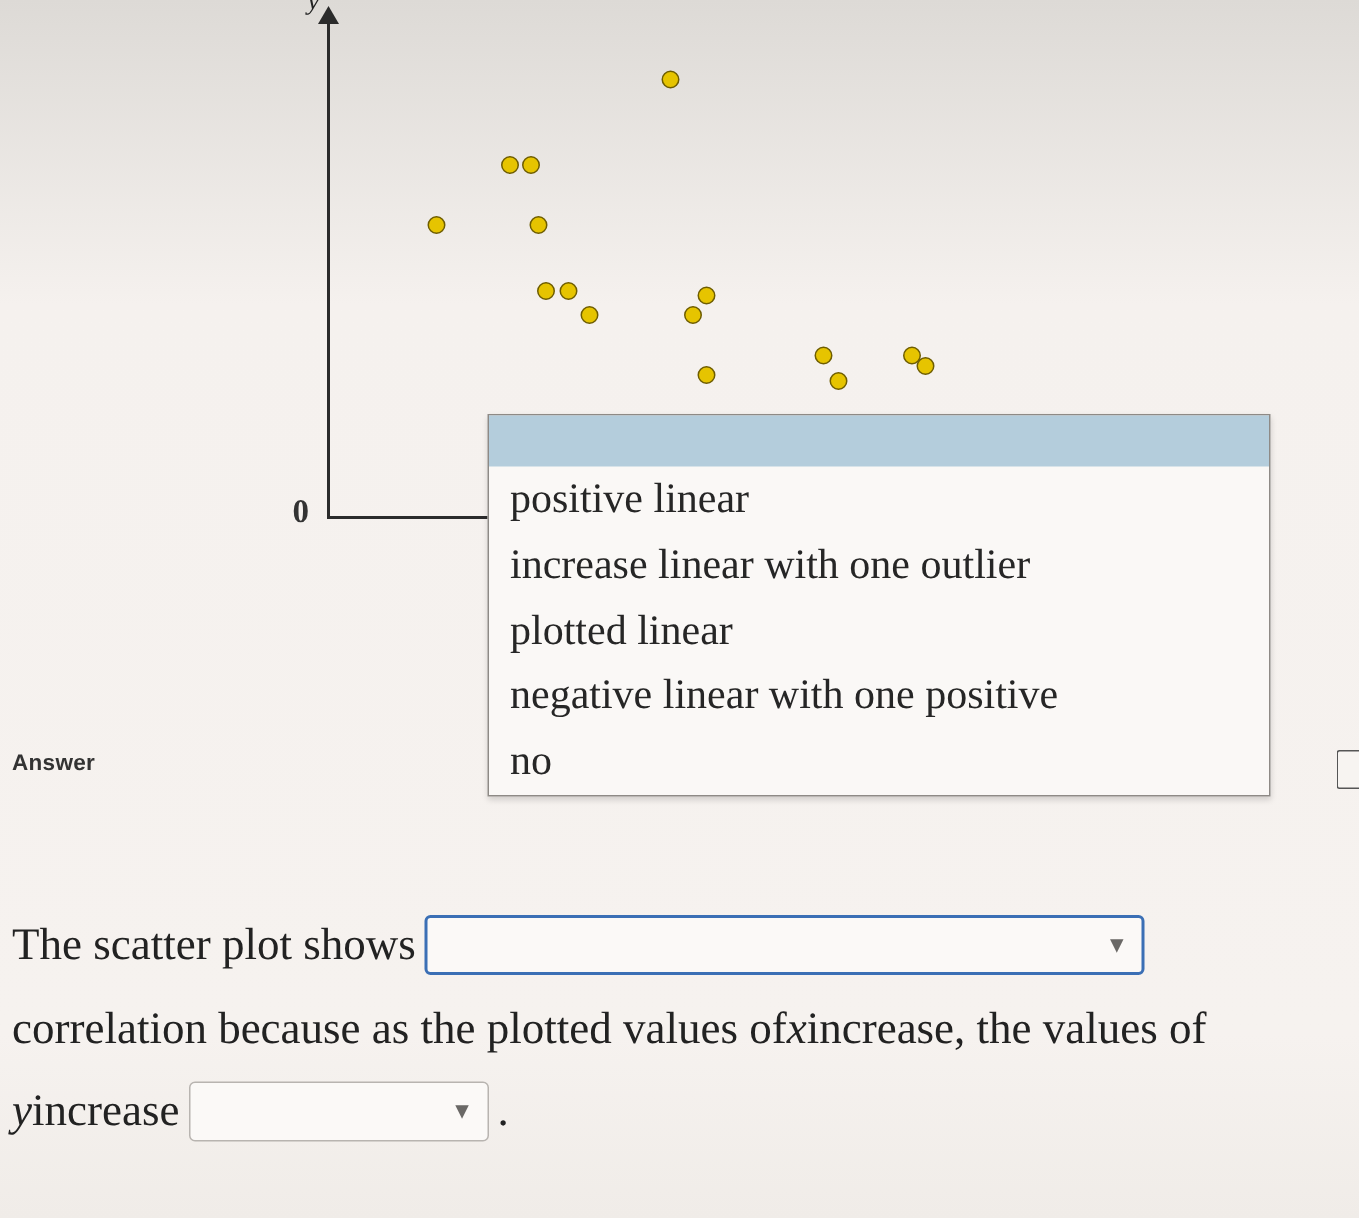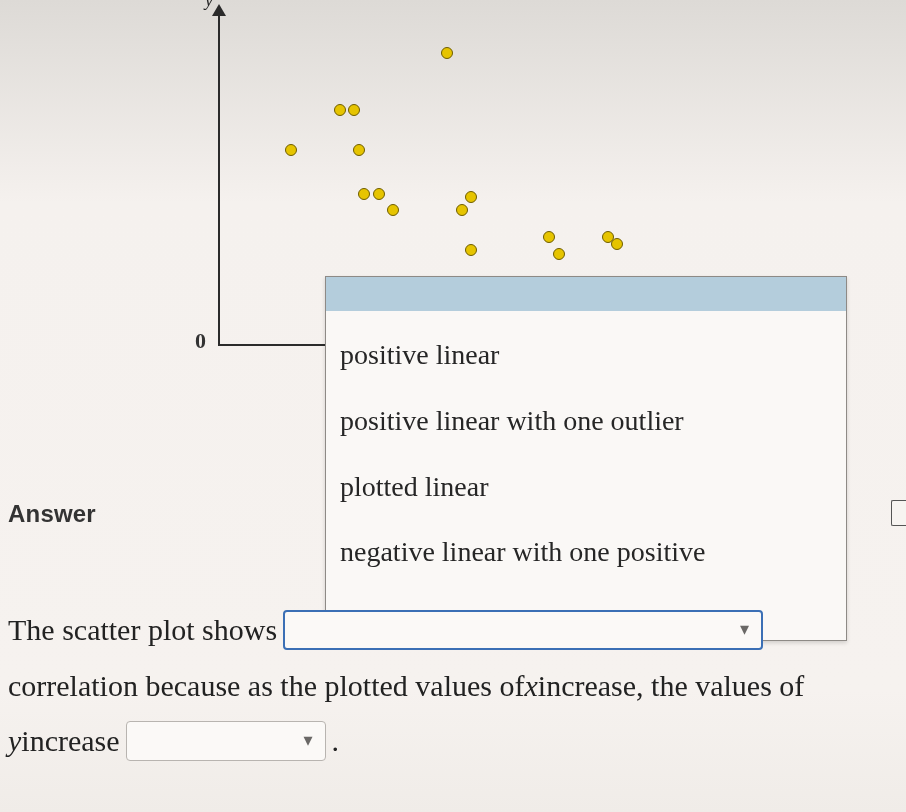--- a/index.html
+++ b/index.html
@@ -91,30 +91,29 @@
     height: 34px;
     background: #b4cddc;
   }
   .dropdown-item {
     font-size: 28px;
     padding: 3px 26px 3px 14px;
     color: #262626;
     font-family: Georgia, serif;
     line-height: 1.35;
     cursor: pointer;
-    margin-top: 22px;
   }
   
   .answer-label {
     position: absolute;
     left: 8px;
     top: 500px;
     font-family: Arial, Helvetica, sans-serif;
     font-weight: bold;
-    font-size: 24px;
+    font-size: 15px;
     color: #333;
     letter-spacing: 0.2px;
     text-align: right;
   }
   
   .side-icon {
     position: absolute;
     right: 0px;
     top: 500px;
     width: 14px;
@@ -195,21 +194,21 @@
         <div class="point" style="left: 367.9px; top: 247.82px;"></div>
         <div class="point" style="left: 416.6px; top: 231.12px;"></div>
         <div class="point" style="left: 426.34px; top: 237.8px;"></div>
       </div>
 </div>
 
 <div class="dropdown-list">
   <div class="dropdown-blank"></div>
 
 <div class="dropdown-item">positive linear</div>
-      <div class="dropdown-item">positive linear with one outlier</div>
+      <div class="dropdown-item">increase linear with one outlier</div>
       <div class="dropdown-item">plotted linear</div>
       <div class="dropdown-item">negative linear with one positive</div>
       <div class="dropdown-item">no</div>
     </div>
 
 <div class="answer-label">Answer</div>
 
 <div class="side-icon"></div>
 
 <div class="sentence">

